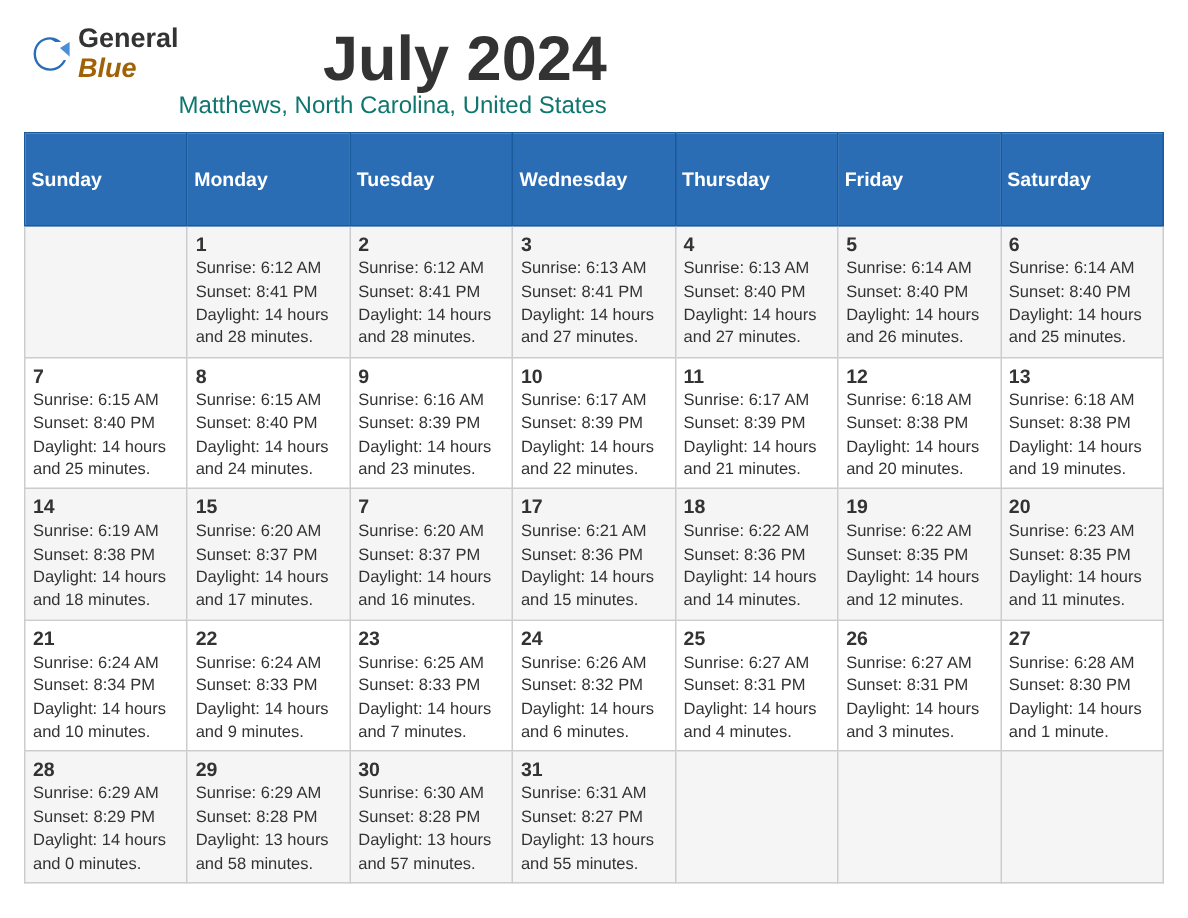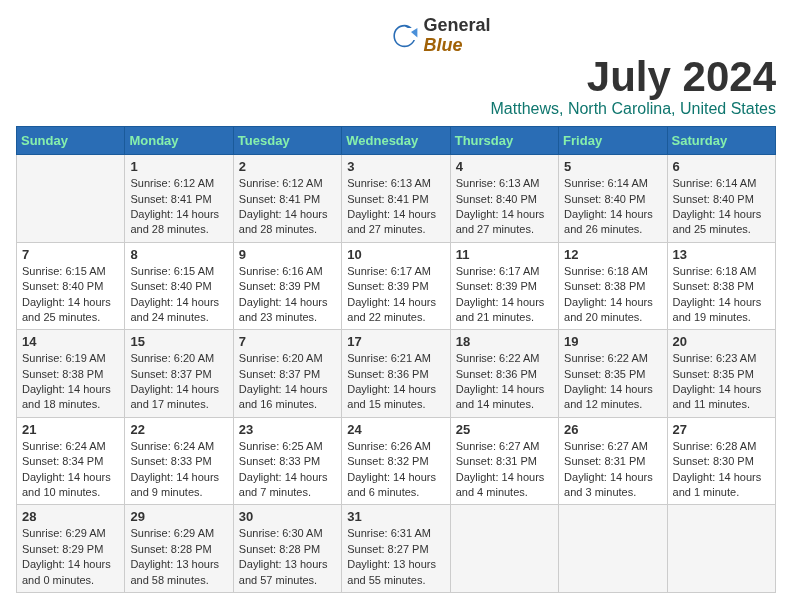--- a/index.html
+++ b/index.html
@@ -5,21 +5,21 @@
     * { box-sizing: border-box; margin: 0; padding: 0; }
     body {
       font-family: Arial, sans-serif;
       background: #fff;
       width: 792px;
       min-height: 612px;
       padding: 16px;
     }
     .header-top {
       display: flex;
-      justify-content: flex-end;
+      justify-content: flex-start;
       align-items: flex-start;
       margin-bottom: 4px;
     }
     .logo {
       display: flex;
       align-items: center;
       gap: 4px;
     }
     .logo-text {
       font-size: 18px;
@@ -27,43 +27,42 @@
       line-height: 1.1;
     }
     .logo-general { color: #333; }
     .logo-blue { color: #a16207; font-style: italic; }
     .logo-icon {
       width: 32px;
       height: 32px;
     }
     .title-block {
       text-align: right;
-      margin-top: 38px;
     }
     .main-title {
       font-size: 42px;
       font-weight: bold;
       color: #333;
       line-height: 1.1;
     }
     .subtitle {
       font-size: 16px;
       color: #0f766e;
     }
     .calendar {
       width: 100%;
       border-collapse: collapse;
       margin-top: 8px;
     }
     .calendar thead tr th {
       background-color: #2a6db5;
-      color: #86efac;
+      color: #ffffff;
       font-size: 13px;
       font-weight: bold;
-      padding: 6px 4px;
+      padding: 23px 4px;
       text-align: left;
       border: 1px solid #1a5a9a;
     }
     .calendar tbody tr td {
       border: 1px solid #ccc;
       vertical-align: top;
       padding: 4px 5px;
       font-size: 11px;
       color: #333;
       width: 108px;

